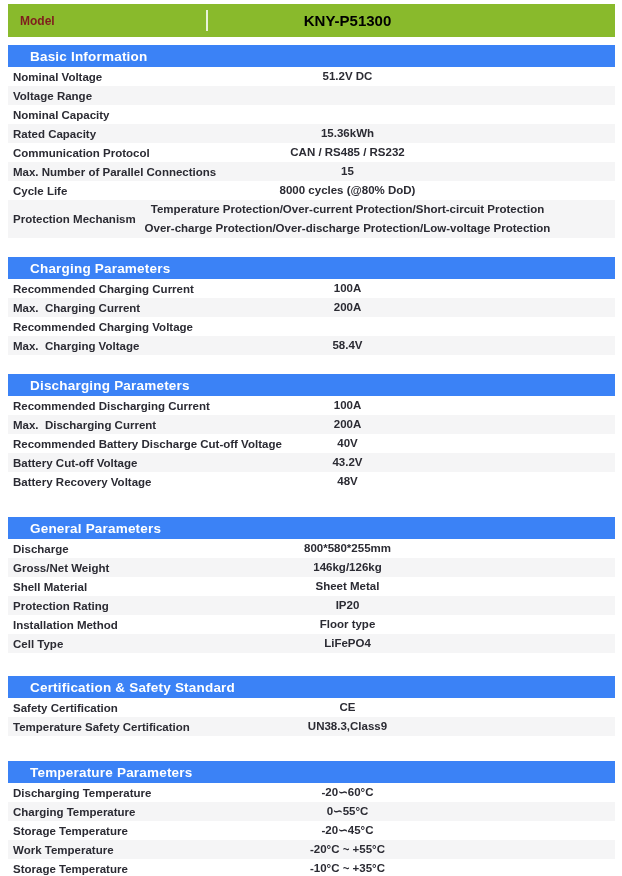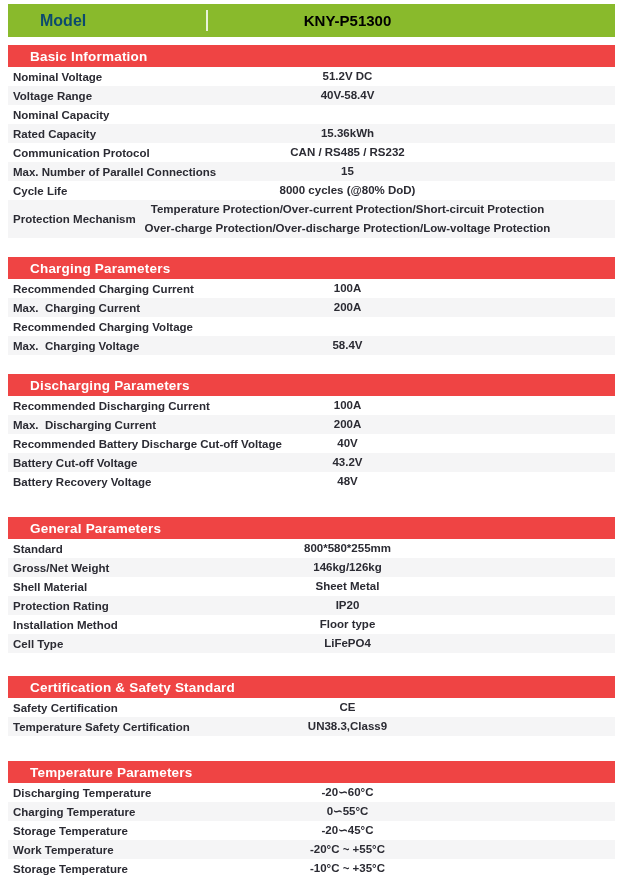--- a/index.html
+++ b/index.html
@@ -14,41 +14,41 @@
   }
   
   .model-bar {
     position:relative;
     margin:4px 7px 0 8px;
     height:33px;
     background:#89ba2c;
     display:flex; align-items:center;
   }
   .model-bar .model-label {
-    padding-left:32px;
-    color:#0c4a6e; font-size:16px; font-weight:700;
+    padding-left:12px;
+    color:#7f1d1d; font-size:12px; font-weight:700;
   }
   .model-bar .divider {
     position:absolute; left:198px; top:6px; bottom:6px; width:2px;
     background:#e9f2d8;
   }
   .model-bar .model-value {
     position:absolute; left:72px; right:0; top:0; bottom:0;
     display:flex; align-items:center; justify-content:center;
     color:#000000; font-size:15px; font-weight:700;
   }
   
   .section { margin:19px 7px 0 8px; }
   .section.s-basic { margin-top:8px; }
   .section.s-general { margin-top:26px; }
   .section.s-cert { margin-top:23px; }
   .section.s-temp { margin-top:25px; }
   .section-header {
     height:22px;
-    background:#ef4444;
+    background:#3b82f6;
     display:flex; align-items:center;
     padding-left:22px;
     color:#ffffff; font-size:13.5px; font-weight:700;
     letter-spacing:0.2px;
   }
   .rows { width:100%; }
   .spec-row {
     position:relative;
     height:19px;
     display:flex; align-items:center;
@@ -83,23 +83,20 @@
     </div>
     <div class="rows">
       <div class="spec-row">
         <span class="label">Nominal Voltage</span>
         <span class="value">
             <span>51.2V DC</span>
           </span>
       </div>
       <div class="spec-row">
         <span class="label">Voltage Range</span>
-        <span class="value">
-            <span>40V-58.4V</span>
-          </span>
       </div>
       <div class="spec-row">
         <span class="label">Nominal Capacity</span>
       </div>
       <div class="spec-row">
         <span class="label">Rated Capacity</span>
         <span class="value">
             <span>15.36kWh</span>
           </span>
       </div>
@@ -197,21 +194,21 @@
       </div>
     </div>
   </div>
 
   <div class="section s-general">
     <div class="section-header">
       <span>General Parameters</span>
     </div>
     <div class="rows">
       <div class="spec-row">
-        <span class="label">Standard</span>
+        <span class="label">Discharge</span>
         <span class="value">
             <span>800*580*255mm</span>
           </span>
       </div>
       <div class="spec-row">
         <span class="label">Gross/Net Weight</span>
         <span class="value">
             <span>146kg/126kg</span>
           </span>
       </div>

